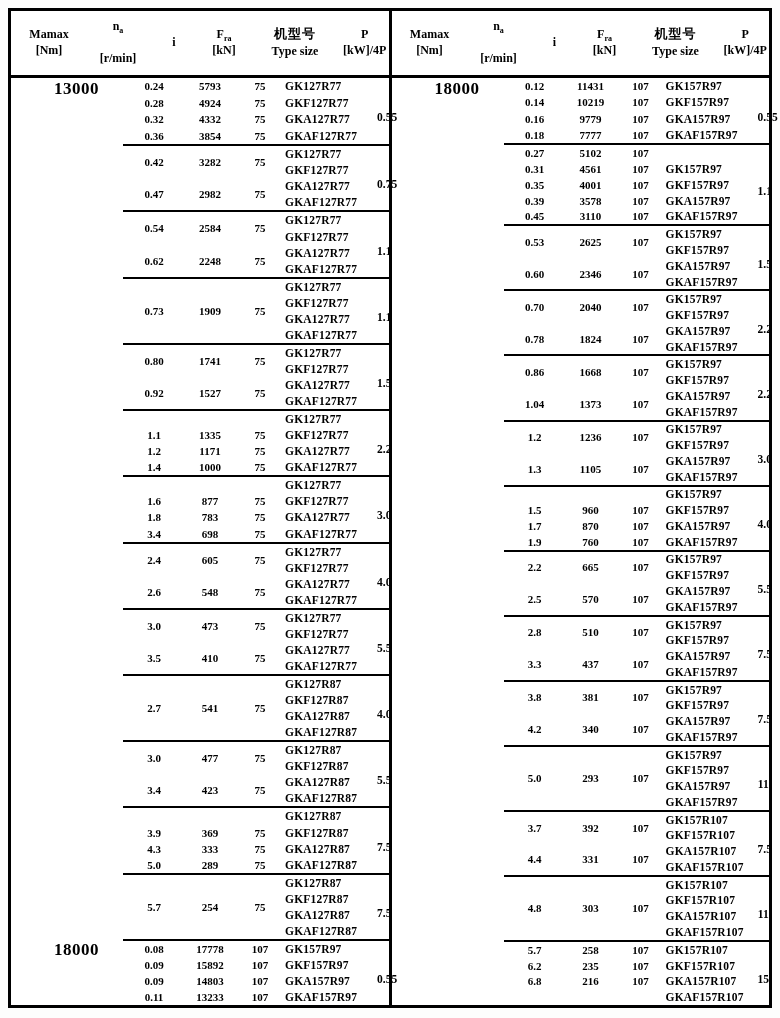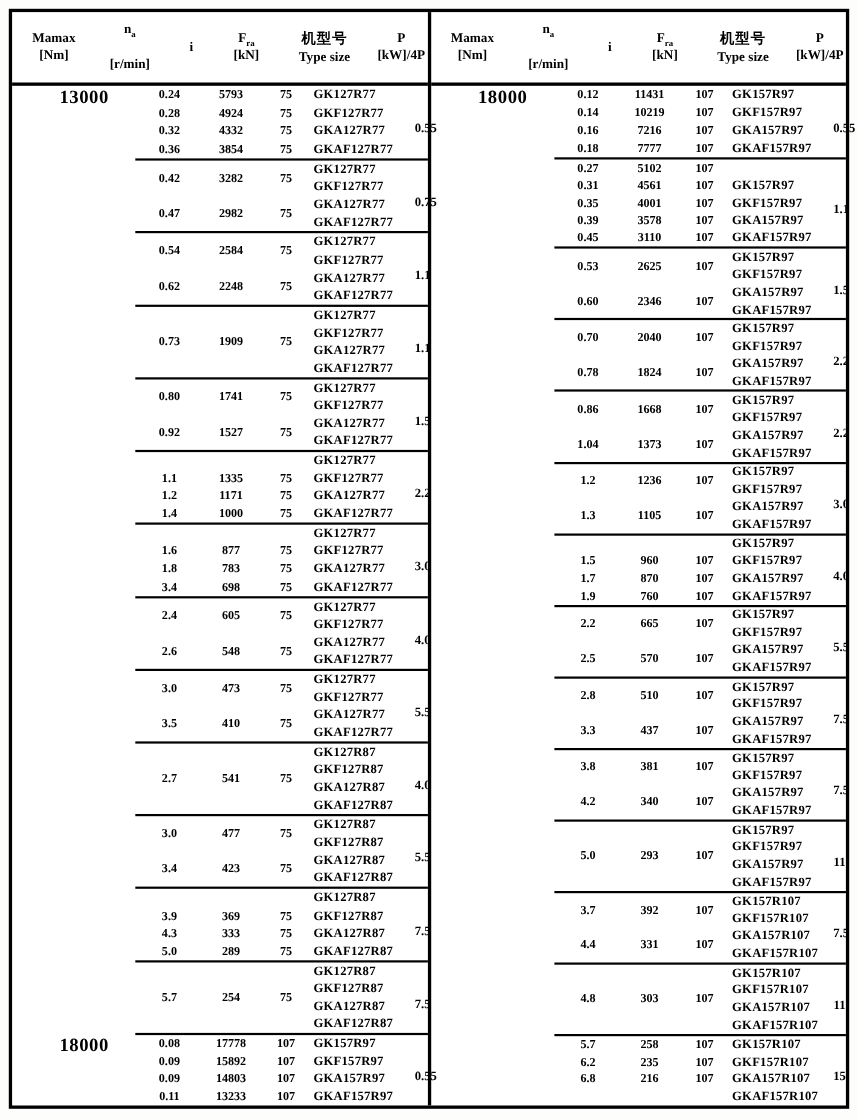--- a/index.html
+++ b/index.html
@@ -50,21 +50,21 @@
     align-items: center;
     justify-content: center;
     font-size: 12px;
     line-height: 1.3;
     text-align: center;
     white-space: nowrap;
   }
   .h-line { display: block; }
   .h-line.zh {
     font-size: 13px;
-    font-family: Liberation Serif, serif;
+    font-family: Liberation Mono, monospace;
     letter-spacing: 1px;
   }
   sub { font-size: 8px; line-height: 0; }
 
   
   .c-mamax { width: 76px; flex: 0 0 76px; }
   .c-na    { width: 62px; flex: 0 0 62px; gap: 16px; }
   .c-i     { width: 50px; flex: 0 0 50px; }
   .c-fra   { width: 50px; flex: 0 0 50px; }
   .c-type  { width: 92px; flex: 0 0 92px; }
@@ -664,21 +664,21 @@
   </div>
 
   <div class="val-row">
     <span class="v na">0.14</span>
     <span class="v i">10219</span>
     <span class="v fra">107</span>
   </div>
 
   <div class="val-row">
     <span class="v na">0.16</span>
-    <span class="v i">7216</span>
+    <span class="v i">9779</span>
     <span class="v fra">107</span>
   </div>
 
   <div class="val-row">
     <span class="v na">0.18</span>
     <span class="v i">7777</span>
     <span class="v fra">107</span>
   </div>
 </div>
       <div class="b-types">

